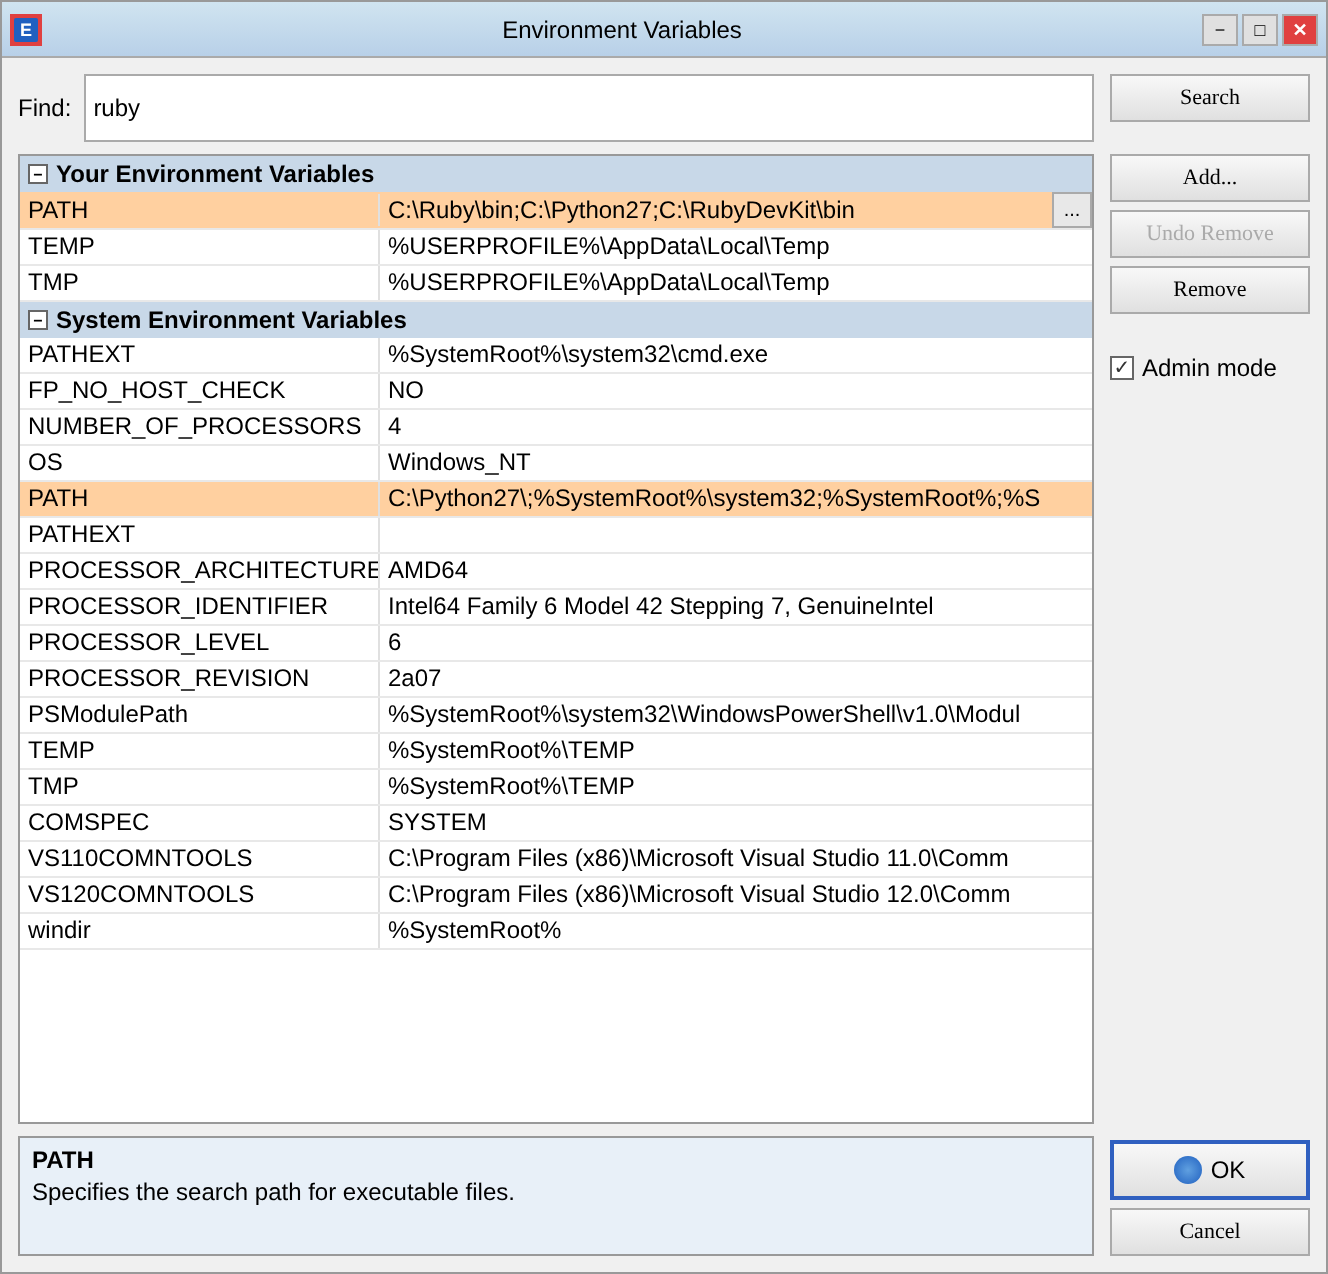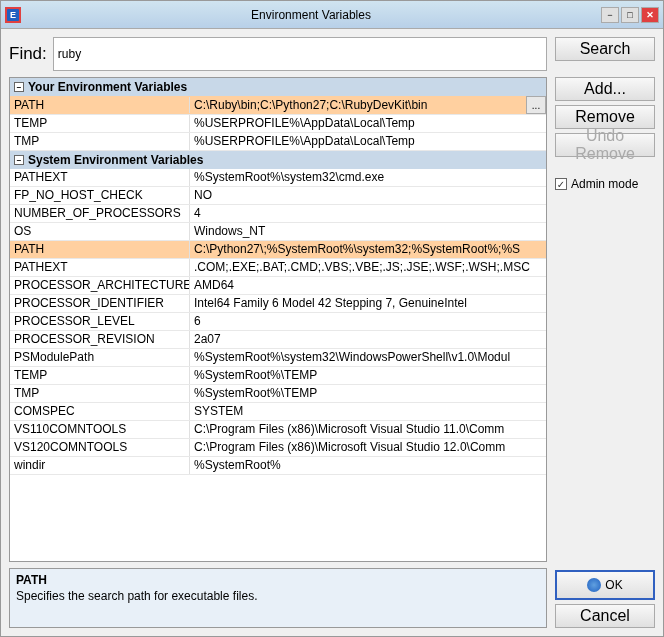--- a/index.html
+++ b/index.html
@@ -83,21 +83,21 @@
       display: flex;
       flex-direction: column;
       gap: 4px;
     }
     .find-row {
       display: flex;
       align-items: center;
       gap: 6px;
     }
     .find-label {
-      font-size: 17px;
+      font-size: 12px;
       white-space: nowrap;
     }
     .find-input {
       flex: 1;
       height: 34px;
       border: 1px solid #aaa;
       padding: 2px 4px;
       font-size: 12px;
       background: white;
     }
@@ -182,27 +182,28 @@
       font-size: 12px;
     }
     .desc-text {
       font-size: 12px;
       margin-top: 2px;
     }
     .action-btn {
       height: 24px;
       border: 1px solid #aaa;
       background: linear-gradient(to bottom, #f8f8f8, #e0e0e0);
-      font-size: 16px;
+      font-size: 11px;
       cursor: pointer;
       width: 100%;
       text-align: center;
       display: flex;
       align-items: center;
       justify-content: center;
+      font-family: Liberation Serif, serif;
     }
     .action-btn:disabled {
       color: #aaa;
       cursor: default;
     }
     .admin-mode {
       display: flex;
       align-items: center;
       gap: 4px;
       margin-top: 4px;
@@ -314,21 +315,20 @@
         <div class="var-row">
           <div class="var-name">OS</div>
           <div class="var-value">Windows_NT</div>
         </div>
         <div class="var-row highlighted">
           <div class="var-name">PATH</div>
           <div class="var-value">C:\Python27\;%SystemRoot%\system32;%SystemRoot%;%S</div>
         </div>
         <div class="var-row">
           <div class="var-name">PATHEXT</div>
-          <div class="var-value">.COM;.EXE;.BAT;.CMD;.VBS;.VBE;.JS;.JSE;.WSF;.WSH;.MSC</div>
         </div>
         <div class="var-row">
           <div class="var-name">PROCESSOR_ARCHITECTURE</div>
           <div class="var-value">AMD64</div>
         </div>
         <div class="var-row">
           <div class="var-name">PROCESSOR_IDENTIFIER</div>
           <div class="var-value">Intel64 Family 6 Model 42 Stepping 7, GenuineIntel</div>
         </div>
         <div class="var-row">
@@ -372,22 +372,22 @@
       <div class="description-area">
         <div class="desc-title">PATH</div>
         <div class="desc-text">Specifies the search path for executable files.</div>
       </div>
     </div>
 
     <div class="right-panel">
       <button class="action-btn">Search</button>
       <div style="height:8px;"></div>
       <button class="action-btn">Add...</button>
+      <button class="action-btn" style="color:#aaa;">Undo Remove</button>
       <button class="action-btn">Remove</button>
-      <button class="action-btn" style="color:#aaa;">Undo Remove</button>
       <div style="height:8px;"></div>
       <div class="admin-mode">
         <div class="admin-checkbox">✓</div>
         <span>Admin mode</span>
       </div>
       <div class="spacer"></div>
       <div class="ok-cancel">
         <button class="ok-btn">
           <div class="globe-icon"></div>
           <span>OK</span>

